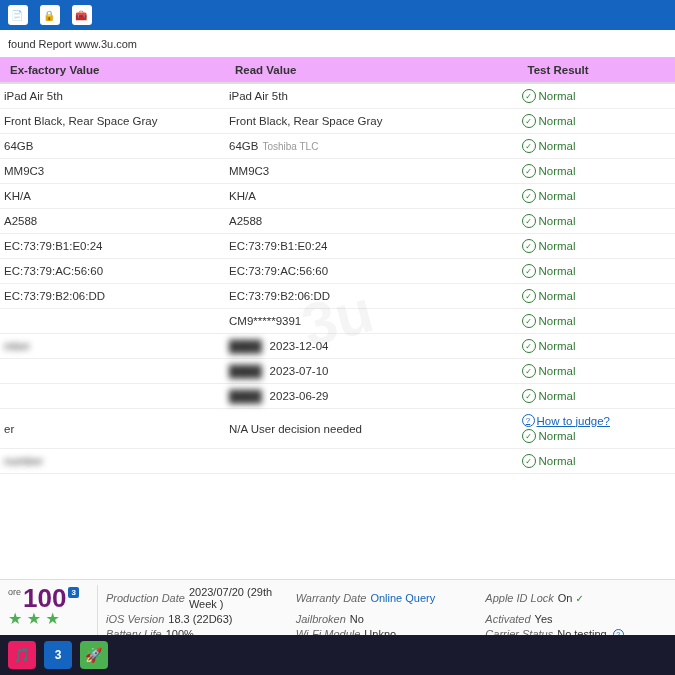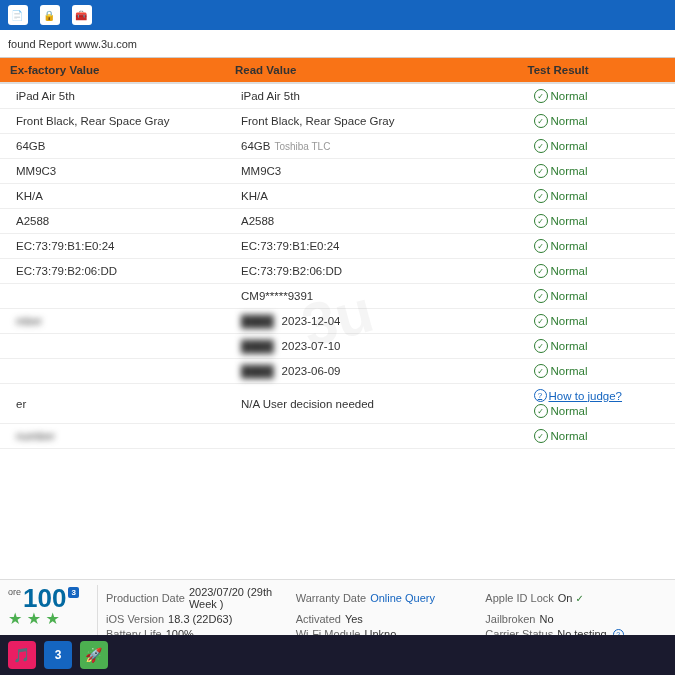--- a/index.html
+++ b/index.html
@@ -44,38 +44,38 @@
       position: relative;
     }
 
     table {
       width: 100%;
       border-collapse: collapse;
       font-size: 11.5px;
     }
 
     thead tr {
-      background: #f97316;
+      background: #f0abfc;
       border-bottom: 1px solid #ddd;
     }
 
     thead th {
       padding: 6px 10px;
       text-align: left;
       font-weight: bold;
       color: #333;
       border-bottom: 2px solid #ddd;
     }
 
     tbody tr {
       border-bottom: 1px solid #eee;
     }
 
     tbody td {
-      padding: 5px 16px;
+      padding: 5px 4px;
       color: #333;
       vertical-align: middle;
     }
 
     .normal-badge {
       color: #2e7d32;
       display: flex;
       align-items: center;
       gap: 3px;
       white-space: nowrap;
@@ -123,21 +123,21 @@
       transform: rotate(-15deg);
       z-index: 1;
     }
 
     .info-row {
       display: flex;
       align-items: center;
       gap: 4px;
       padding: 1px 0;
     }
-    .info-label { color: #666; white-space: nowrap; }
+    .info-label { color: #666; white-space: nowrap; font-style: italic; }
     .info-value { color: #333; font-weight: 400; }
     .info-value.green { color: #2e7d32; }
     .info-value.blue { color: #1565c0; }
 
     .status-bar {
       background: #e8f5e9;
       border-top: 1px solid #c8e6c9;
       height: 24px;
       display: flex;
       align-items: center;
@@ -270,20 +270,30 @@
             <td>EC:73:79:B1:E0:24</td>
             <td>EC:73:79:B1:E0:24</td>
             <td>
               <span class="normal-badge">
                 <span class="check-icon">✓</span>
                 <span>Normal</span>
               </span>
             </td>
           </tr>
           <tr>
+            <td>EC:73:79:AC:56:60</td>
+            <td>EC:73:79:AC:56:60</td>
+            <td>
+              <span class="normal-badge">
+                <span class="check-icon">✓</span>
+                <span>Normal</span>
+              </span>
+            </td>
+          </tr>
+          <tr>
             <td>EC:73:79:B2:06:DD</td>
             <td>EC:73:79:B2:06:DD</td>
             <td>
               <span class="normal-badge">
                 <span class="check-icon">✓</span>
                 <span>Normal</span>
               </span>
             </td>
           </tr>
           <tr>
@@ -311,21 +321,21 @@
             <td><span style="filter:blur(3px); margin-right:8px;">████</span><span>2023-07-10</span></td>
             <td>
               <span class="normal-badge">
                 <span class="check-icon">✓</span>
                 <span>Normal</span>
               </span>
             </td>
           </tr>
           <tr>
             <td></td>
-            <td><span style="filter:blur(3px); margin-right:8px;">████</span><span>2023-06-09</span></td>
+            <td><span style="filter:blur(3px); margin-right:8px;">████</span><span>2023-06-29</span></td>
             <td>
               <span class="normal-badge">
                 <span class="check-icon">✓</span>
                 <span>Normal</span>
               </span>
             </td>
           </tr>
           <tr>
             <td>er</td>
             <td><span>N/A</span>  User decision needed</td>
@@ -353,21 +363,21 @@
     </table>
   </div>
 </div>
 
 <div style="background:#fafafa; border-top:1px solid #ddd; padding:5px 8px; font-size:11px; display:flex; gap:0;">
 
   <div style="display:flex; align-items:flex-start; gap:5px; padding-right:10px; border-right:1px solid #ddd; min-width:90px;">
     <div>
       <div style="display:flex; align-items:flex-start; gap:2px;">
         <span style="font-size:9px; color:#555; margin-top:2px;">ore</span>
-        <span style="font-size:26px; font-weight:bold; color:#0369a1; line-height:1;">100</span>
+        <span style="font-size:26px; font-weight:bold; color:#701a75; line-height:1;">100</span>
         <span style="background:#1565c0; color:white; font-size:8px; padding:1px 3px; border-radius:2px; font-weight:bold; align-self:flex-start; margin-top:2px;">3</span>
       </div>
       <div style="color:#4caf50; font-size:16px; margin-top:-2px;">★ ★ ★</div>
     </div>
   </div>
 
   <div style="flex:1; padding-left:8px; display:grid; grid-template-columns:1fr 1fr 1fr; gap:1px 8px;">
     <div class="info-row">
       <span class="info-label">Production Date</span>
       <span class="info-value">2023/07/20 (29th Week )</span>
@@ -378,26 +388,26 @@
     </div>
     <div class="info-row">
       <span class="info-label">Apple ID Lock</span>
       <span class="info-value"> <span>On</span> <span style="color:#2e7d32; font-size:10px;">✓</span></span>
     </div>
     <div class="info-row">
       <span class="info-label">iOS Version</span>
       <span class="info-value">18.3 (22D63)</span>
     </div>
     <div class="info-row">
+      <span class="info-label">Jailbroken</span>
+      <span class="info-value">No</span>
+    </div>
+    <div class="info-row">
       <span class="info-label">Activated</span>
       <span class="info-value">Yes</span>
-    </div>
-    <div class="info-row">
-      <span class="info-label">Jailbroken</span>
-      <span class="info-value">No</span>
     </div>
     <div class="info-row">
       <span class="info-label">Battery Life</span>
       <span class="info-value">100%</span>
     </div>
     <div class="info-row">
       <span class="info-label">Wi-Fi Module</span>
       <span class="info-value">Unkno</span>
     </div>
     <div class="info-row">

